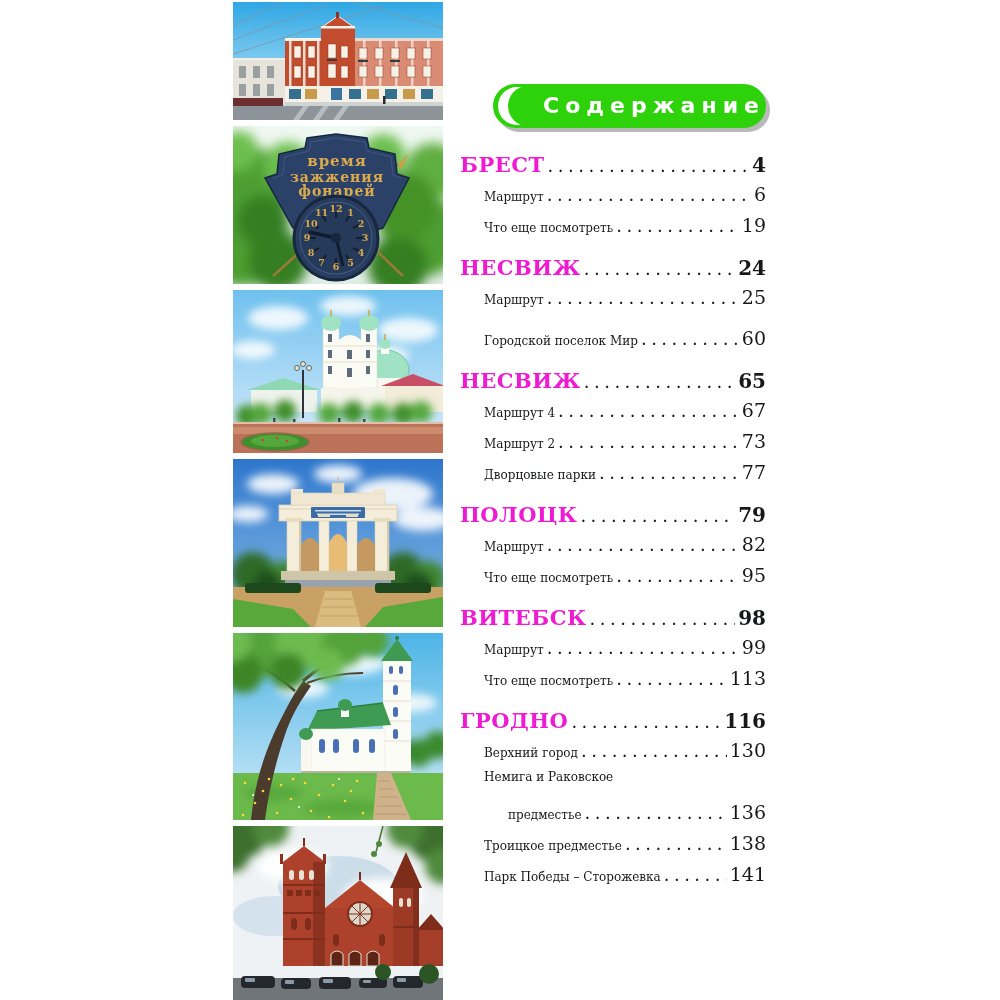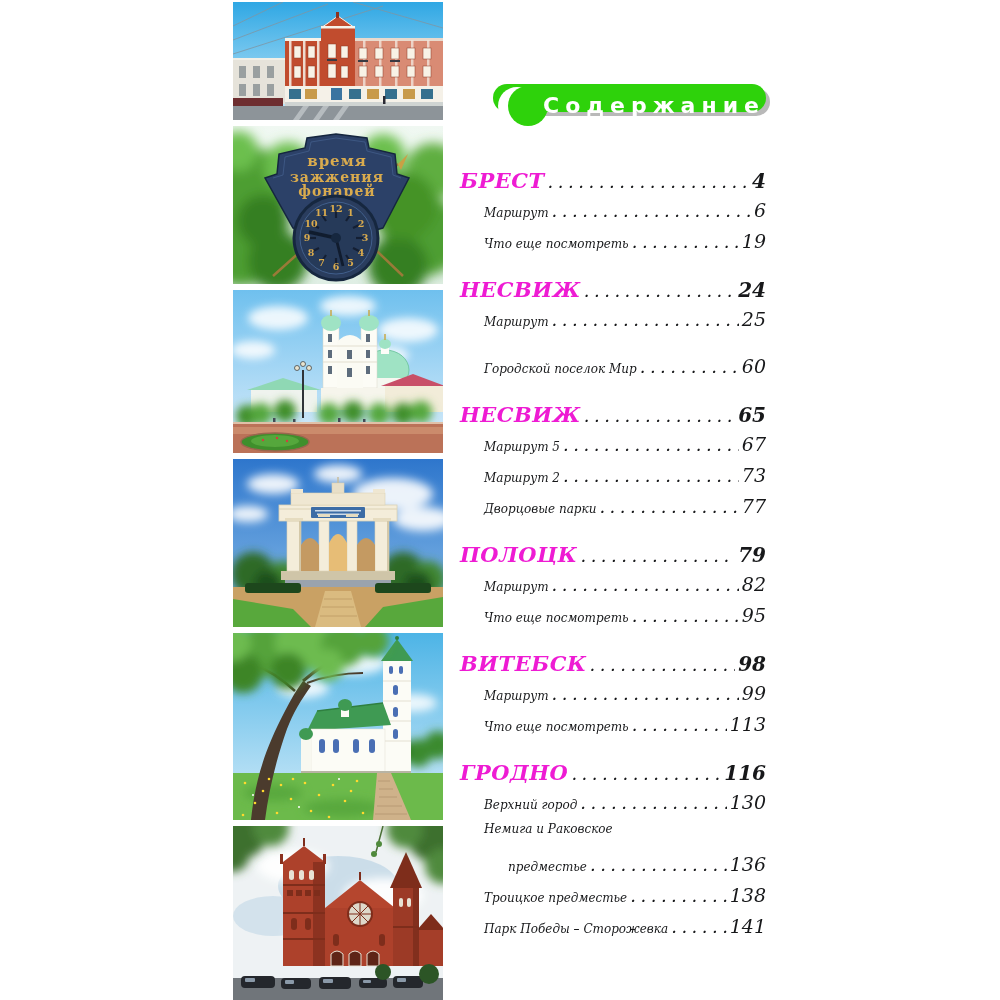--- a/index.html
+++ b/index.html
@@ -6,34 +6,34 @@
   .page{position:relative;width:1000px;height:1000px;background:#ffffff;overflow:hidden;
         font-family:"DejaVu Serif", serif;color:#17181a;}
 
   
   .photo-column{position:absolute;left:233px;top:2px;width:210px;
                 display:flex;flex-direction:column;gap:6px;}
   .photo{margin:0;padding:0;line-height:0;}
   .photo svg{display:block;}
 
   
-  .badge{position:absolute;left:493px;top:84px;width:273px;height:28px;
+  .badge{position:absolute;left:493px;top:84px;width:273px;height:44px;
          background:#2ed20b;border-radius:24px;box-shadow:4px 4px 0 #b9b9b9;}
   .badge .crescent{position:absolute;left:5px;top:3px;width:38px;height:38px;
                    border-radius:50%;background:#ffffff;}
   .badge .crescent::after{content:"";position:absolute;left:10px;top:-1px;
                    width:40px;height:40px;border-radius:50%;background:#2ed20b;}
   .badge .badge-label{position:relative;z-index:2;display:block;
                    padding-left:50px;line-height:44px;color:#ffffff;
                    font-family:"DejaVu Sans", sans-serif;font-weight:bold;
                    font-size:22px;letter-spacing:6px;white-space:nowrap;}
 
   
   .toc{position:absolute;left:460px;top:152px;width:306px;}
-  .toc-section{margin:16px 0 10px 0;font-style:italic;}
+  .toc-section{margin:0 0 10px 0;}
   .toc-row{display:flex;align-items:baseline;height:31px;}
   .city-label{font-weight:bold;font-size:21px;color:#ee1bd3;letter-spacing:.5px;white-space:nowrap;}
   .sub-label{font-size:12px;white-space:nowrap;}
   .toc-row.sub{padding-left:24px;}
   .toc-row.sub.indent2{padding-left:48px;}
   .dots{flex:1;overflow:hidden;white-space:nowrap;margin:0 3px;min-width:8px;}
   .dots::after{content:"..........................................................";
                font-size:18px;letter-spacing:4.5px;color:#17181a;}
   .page-num{font-size:19px;white-space:nowrap;}
   .toc-row.city .page-num{font-weight:bold;font-size:20px;}
@@ -629,21 +629,21 @@
       </div>
     </div>
 
     <div class="toc-section">
       <div class="toc-row city">
         <span class="city-label">НЕСВИЖ</span>
         <span class="dots"></span>
         <span class="page-num">65</span>
       </div>
       <div class="toc-row sub">
-        <span class="sub-label">Маршрут 5</span>
+        <span class="sub-label">Маршрут 4</span>
         <span class="dots"></span>
         <span class="page-num">67</span>
       </div>
       <div class="toc-row sub">
         <span class="sub-label">Маршрут 2</span>
         <span class="dots"></span>
         <span class="page-num">73</span>
       </div>
       <div class="toc-row sub">
         <span class="sub-label">Дворцовые парки</span>

